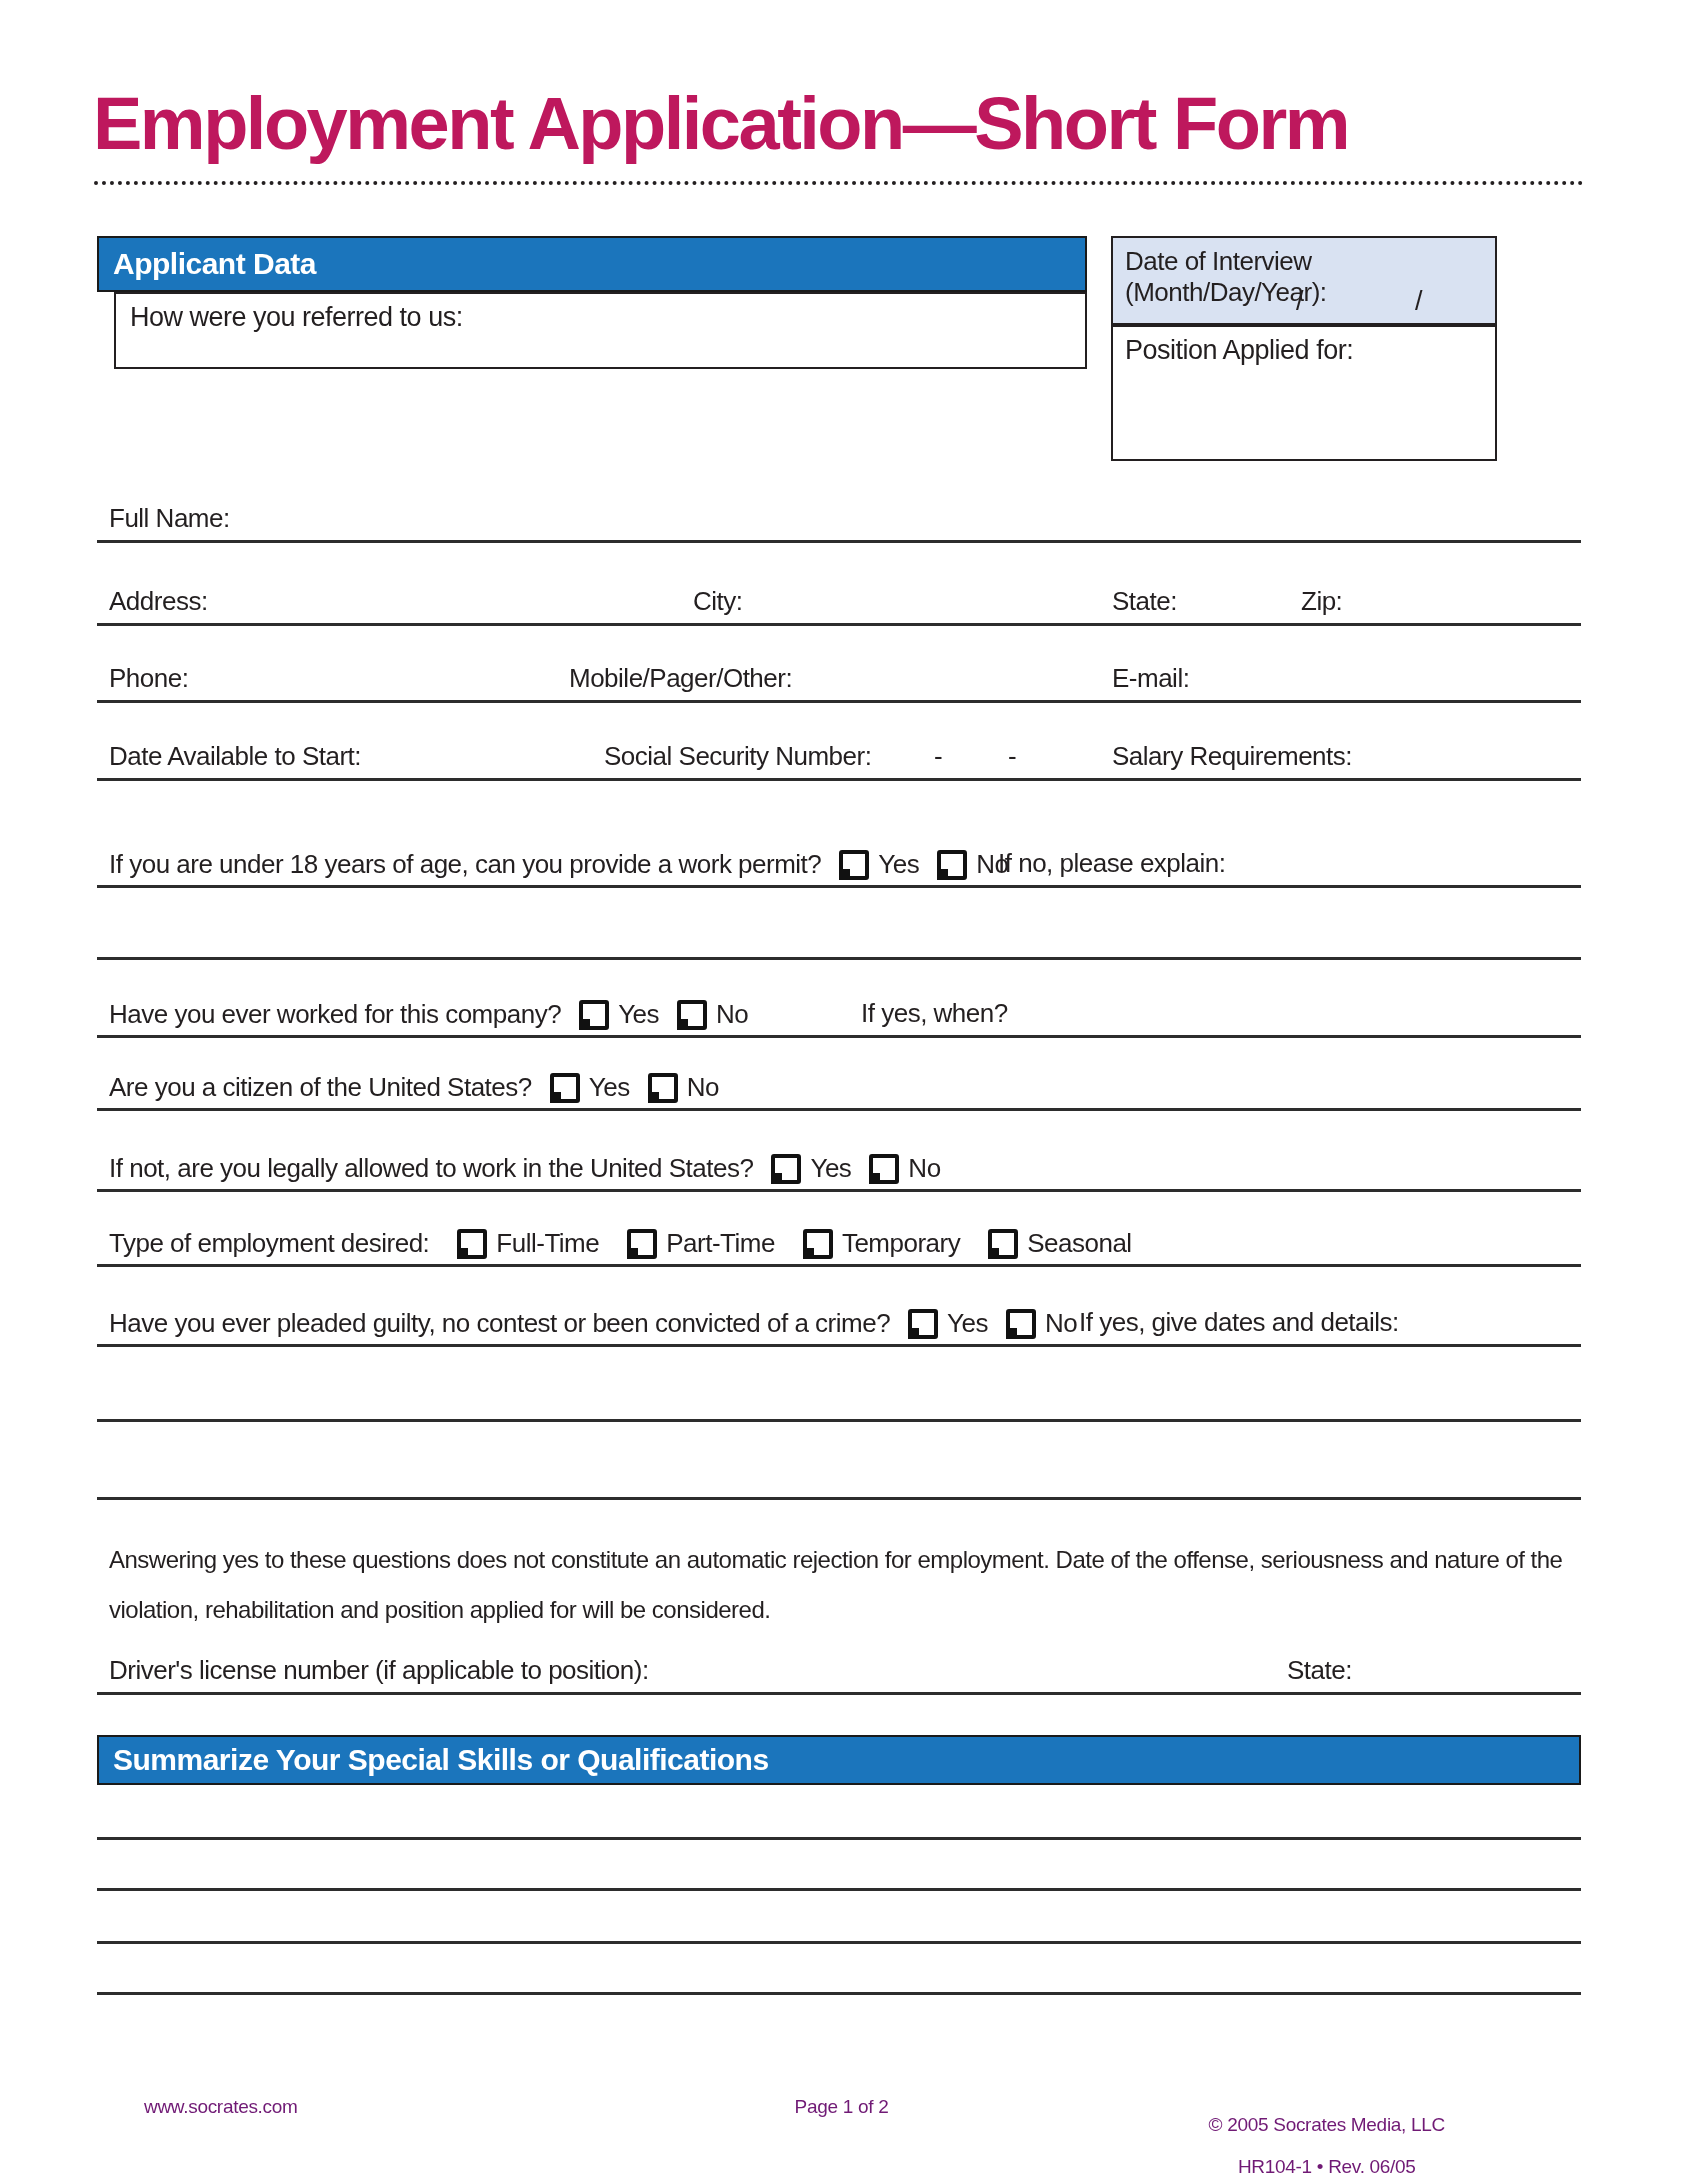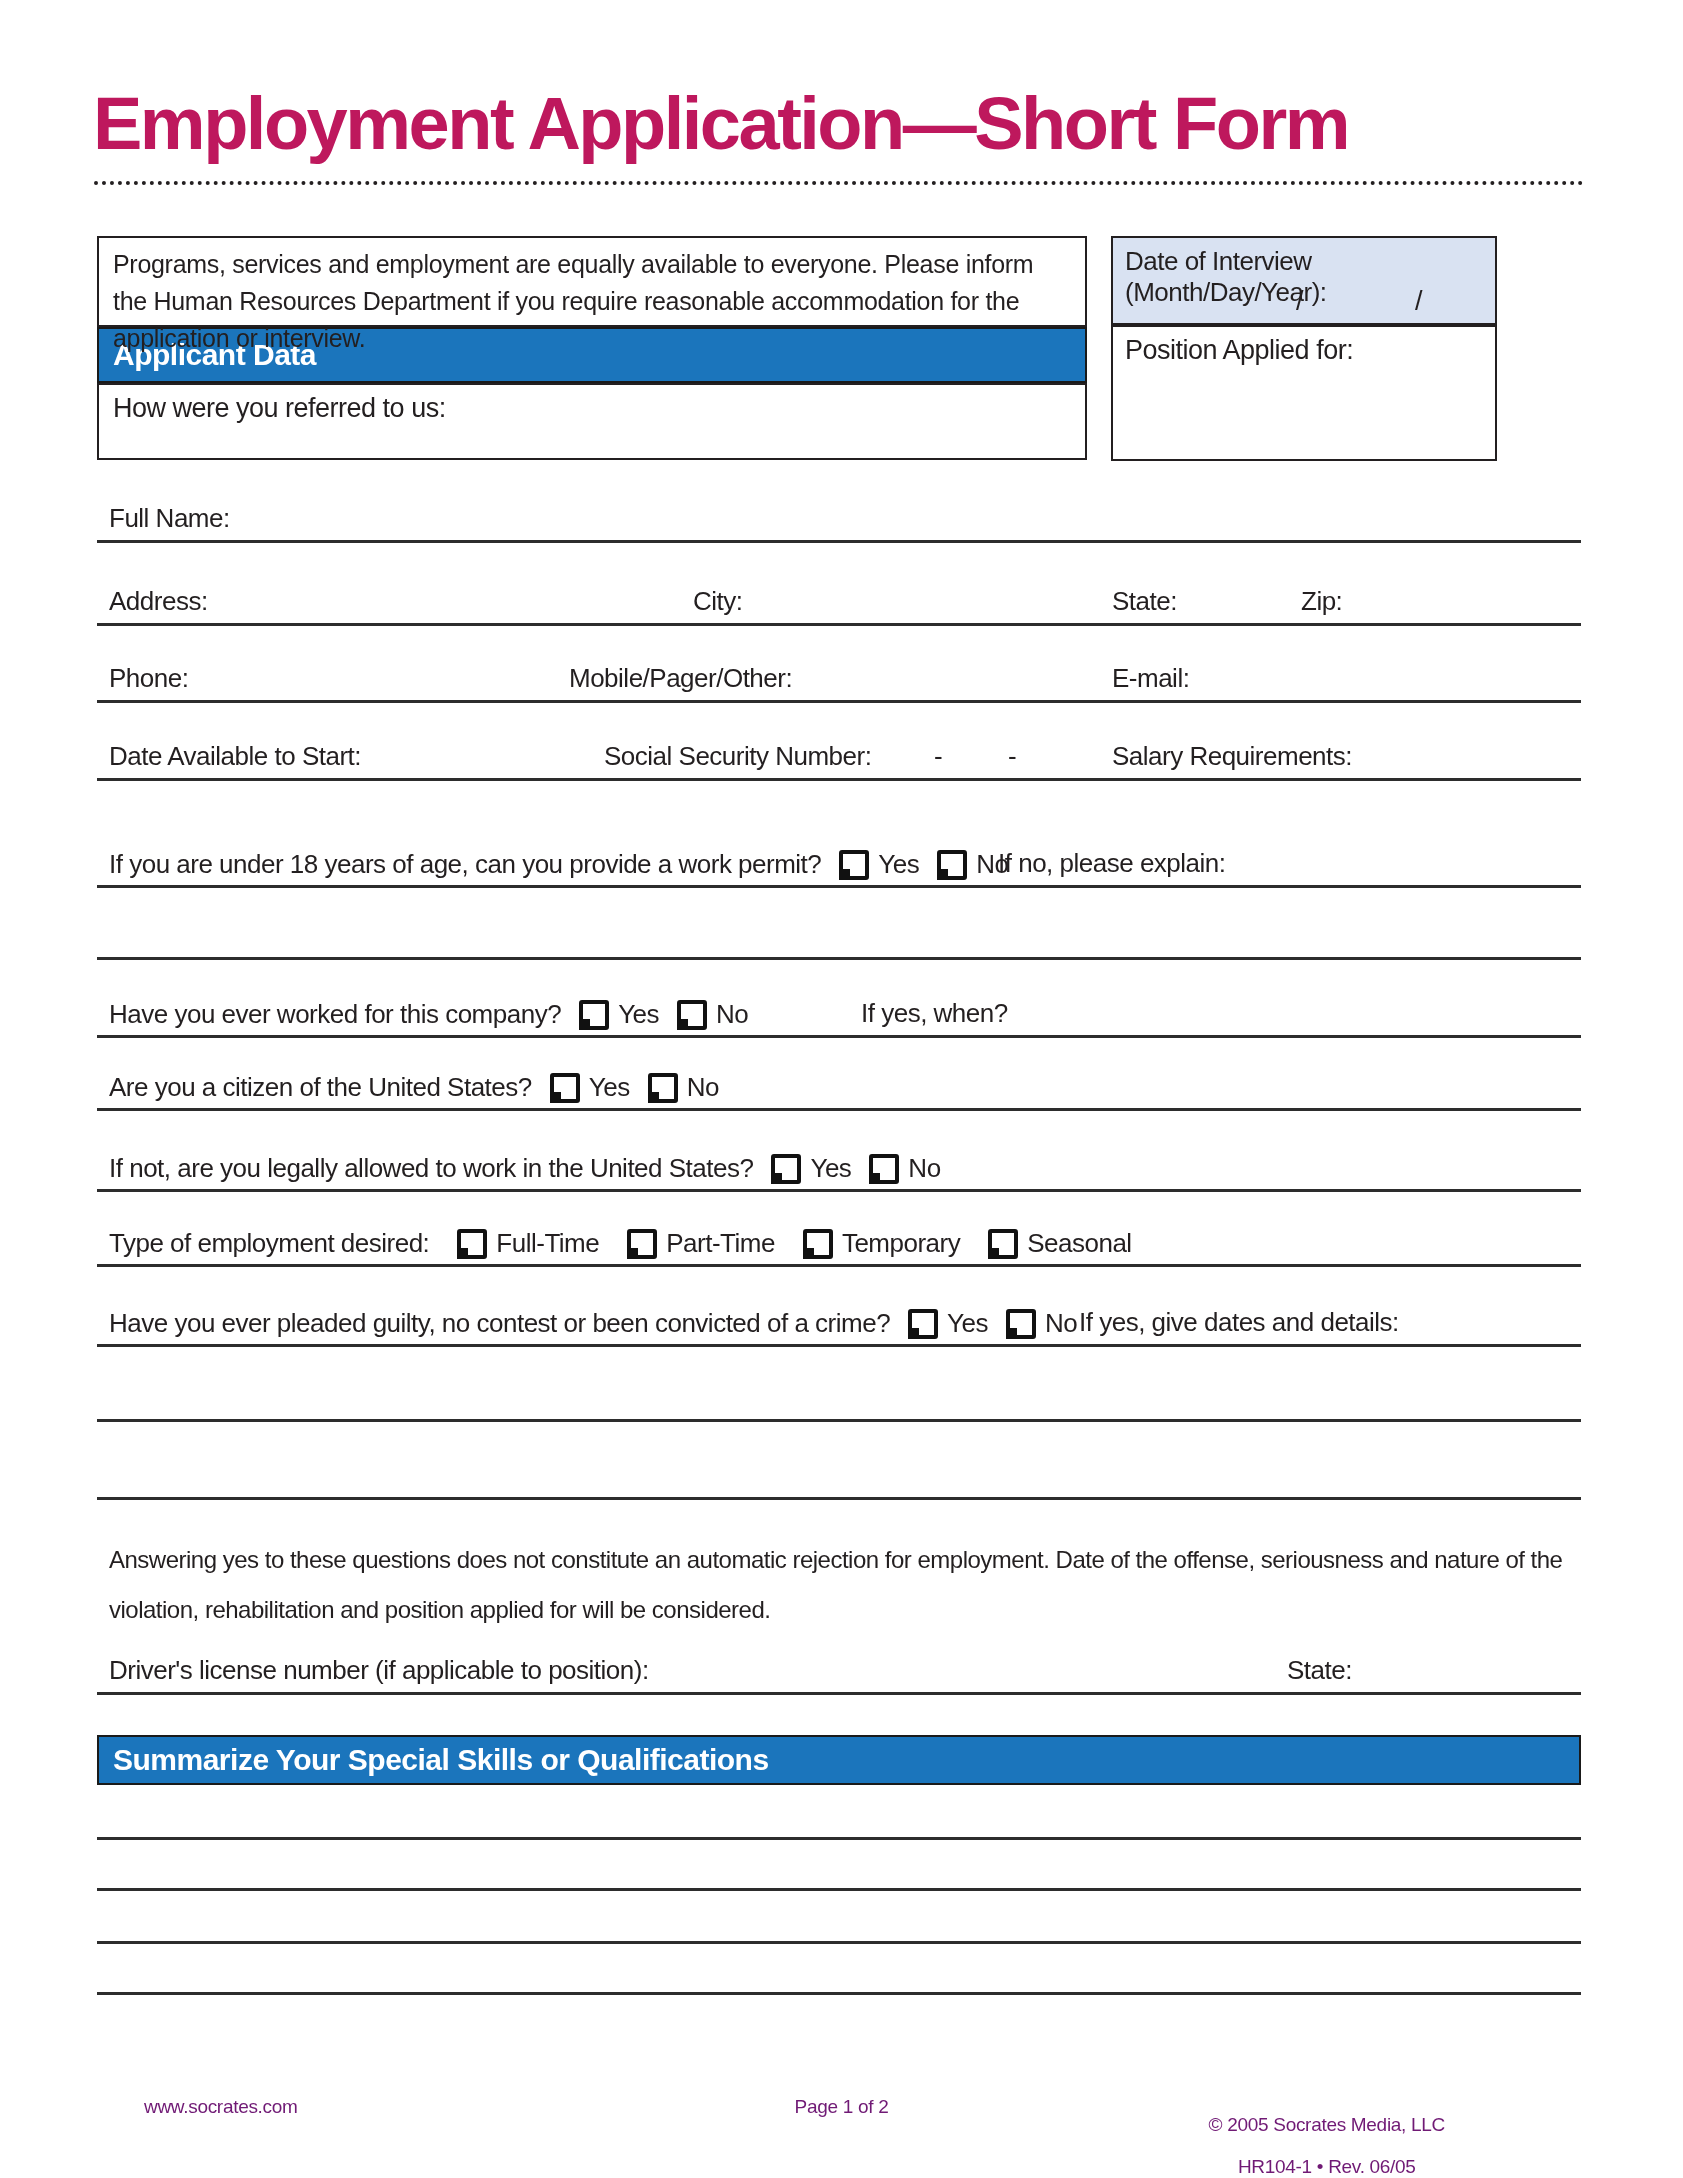--- a/index.html
+++ b/index.html
@@ -22,21 +22,21 @@
   
   .tbl-left  { position:absolute; left:97px;  top:236px; width:990px; }
   .tbl-right { position:absolute; left:1111px; top:236px; width:386px; }
   .cell { box-sizing:border-box; border:2px solid #231f20; background:#fff; position:relative; }
   .notice-cell { height:91px; padding:8px 14px 0 14px; font-size:25px; line-height:37px; letter-spacing:-0.3px; }
   .bluebar {
     box-sizing:border-box; height:56px; background:#1b75bc; border:2px solid #1a1a1a;
     display:flex; align-items:center; padding-left:14px;
   }
   .bluebar span { color:#ffffff; font-weight:bold; font-size:30px; letter-spacing:-0.5px; }
-  .referred-cell { height:77px; padding:8px 14px 0 14px; font-size:27px; letter-spacing:-0.5px; }
+  .referred-cell { height:77px; padding:8px 14px 0 14px; font-size:27px; letter-spacing:-0.5px;margin-left:17px; }
   .date-cell { height:89px; background:#d9e2f2; padding:8px 12px 0 12px; font-size:26px; letter-spacing:-0.5px; }
   .slash { position:absolute; bottom:6px; font-size:27px; }
   .slash.s1 { left:183px; }
   .slash.s2 { left:302px; }
   .pos-cell { height:136px; padding:8px 12px 0 12px; font-size:27px; letter-spacing:-0.5px; }
   
   .frow {
     position:absolute; left:97px; width:1484px; height:48px;
     border-bottom:3px solid #2d2d2d; box-sizing:border-box;
   }
@@ -75,21 +75,20 @@
 </style>
 </head>
 <body>
 
 <div class="page">
 
   <h1 class="title">Employment Application—Short Form</h1>
   <div class="title-rule"></div>
 
   <div class="tbl-left">
-    <div class="cell notice-cell">Programs, services and employment are equally available to everyone. Please inform the Human Resources Department if you require reasonable accommodation for the application or interview.</div>
     <div class="bluebar">
       <span>Applicant Data</span>
     </div>
     <div class="cell referred-cell">
       <span>How were you referred to us:</span>
     </div>
   </div>
 
   <div class="tbl-right">
     <div class="cell date-cell">

